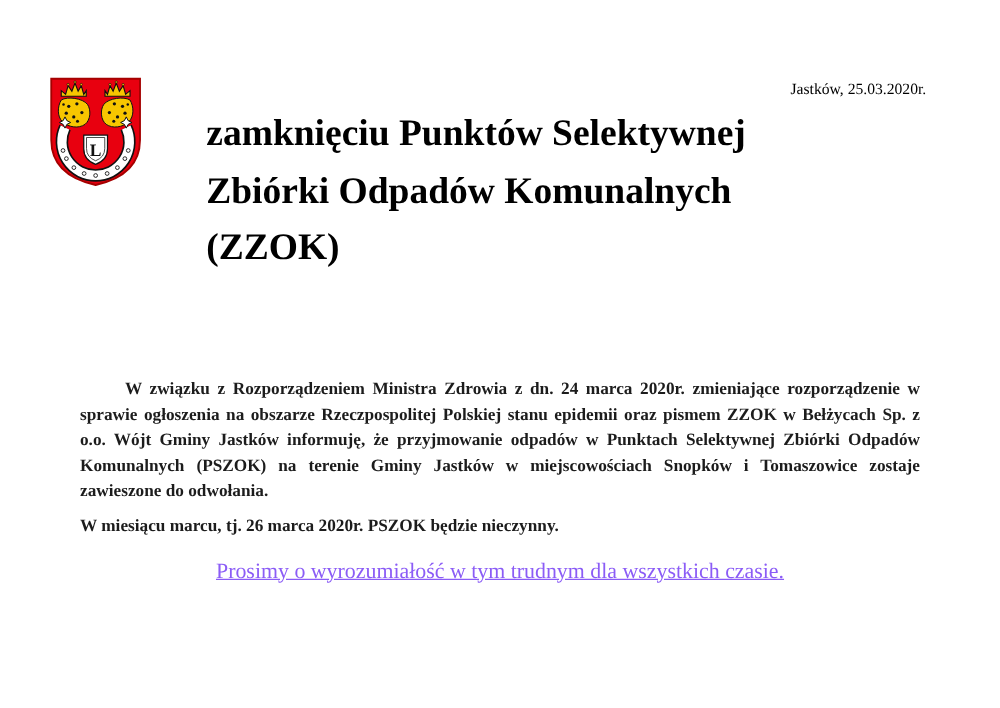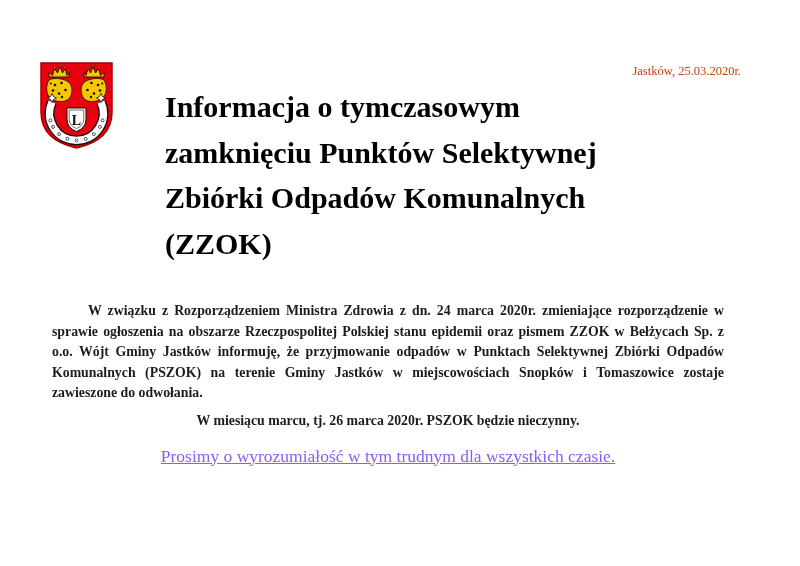--- a/index.html
+++ b/index.html
@@ -3,30 +3,30 @@
 <meta charset="utf-8">
 <style>
   html,body { margin:0; padding:0; background:#ffffff; }
   .page {
     position:relative; width:800px; height:566px; background:#ffffff;
     font-family:"Liberation Serif","DejaVu Serif",serif; overflow:hidden;
   }
   .crest { position:absolute; left:37px; top:60px; width:79px; height:90px; }
   .dateline {
     position:absolute; top:64px; right:59px;
-    font-size:12.5px; color:#c2410c; white-space:nowrap;
+    font-size:12.5px; color:#000000; white-space:nowrap;
   }
   .title {
     position:absolute; left:165px; top:84px; width:560px; margin:0;
     font-size:30px; line-height:45.5px; font-weight:bold; color:#000000;
   }
   .title span { display:block; white-space:nowrap; }
-  .content { position:absolute; left:52px; top:301px; width:672px; color:#1c1c1c; }
+  .content { position:absolute; left:64px; top:301px; width:672px; color:#1c1c1c; }
   .para {
-    margin:0; font-weight:bold; font-size:13.8px; line-height:20.6px;text-align:center;
+    margin:0; font-weight:bold; font-size:13.8px; line-height:20.6px;
   }
   .para.justified { text-align:justify; text-indent:36px; }
   .para.second { margin-top:7px; }
   .closing {
     margin:13px 0 0 0; text-align:center; font-size:17.5px; line-height:22px;
     color:#8b5cf6; text-decoration:underline; font-weight:normal;
   }
 </style>
 </head>
 <body>
@@ -84,21 +84,20 @@
     <g transform="translate(39.5,48)">
       <path d="M-9.5,0 h19 v11 q0,9 -9.5,12.5 q-9.5,-3.5 -9.5,-12.5 z" fill="#ffffff" stroke="#111" stroke-width="1"></path>
       <path d="M-7.3,2 h14.6 v8.8 q0,7 -7.3,9.8 q-7.3,-2.8 -7.3,-9.8 z" fill="none" stroke="#111" stroke-width="0.6"></path>
       <text x="0" y="16.5" text-anchor="middle" font-family="Liberation Serif, DejaVu Serif, serif" font-size="14" font-weight="bold" fill="#111">L</text>
     </g>
   </svg>
 
   <div class="dateline">Jastków, 25.03.2020r.</div>
 
   <h1 class="title">
-    <span>Informacja o tymczasowym</span>
     <span>zamknięciu Punktów Selektywnej</span>
     <span>Zbiórki Odpadów Komunalnych</span>
     <span>(ZZOK)</span>
   </h1>
 
   <div class="content">
     <p class="para justified">W związku z Rozporządzeniem Ministra Zdrowia z dn. 24 marca 2020r. zmieniające rozporządzenie w sprawie ogłoszenia na obszarze Rzeczpospolitej Polskiej stanu epidemii oraz pismem ZZOK w Bełżycach Sp. z o.o. Wójt Gminy Jastków informuję, że przyjmowanie odpadów w Punktach Selektywnej Zbiórki Odpadów Komunalnych (PSZOK) na terenie Gminy Jastków w miejscowościach Snopków i Tomaszowice zostaje zawieszone do odwołania.</p>
     <p class="para second">W miesiącu marcu, tj. 26 marca 2020r. PSZOK będzie nieczynny.</p>
     <p class="closing">Prosimy o wyrozumiałość w tym trudnym dla wszystkich czasie.</p>
   </div>

